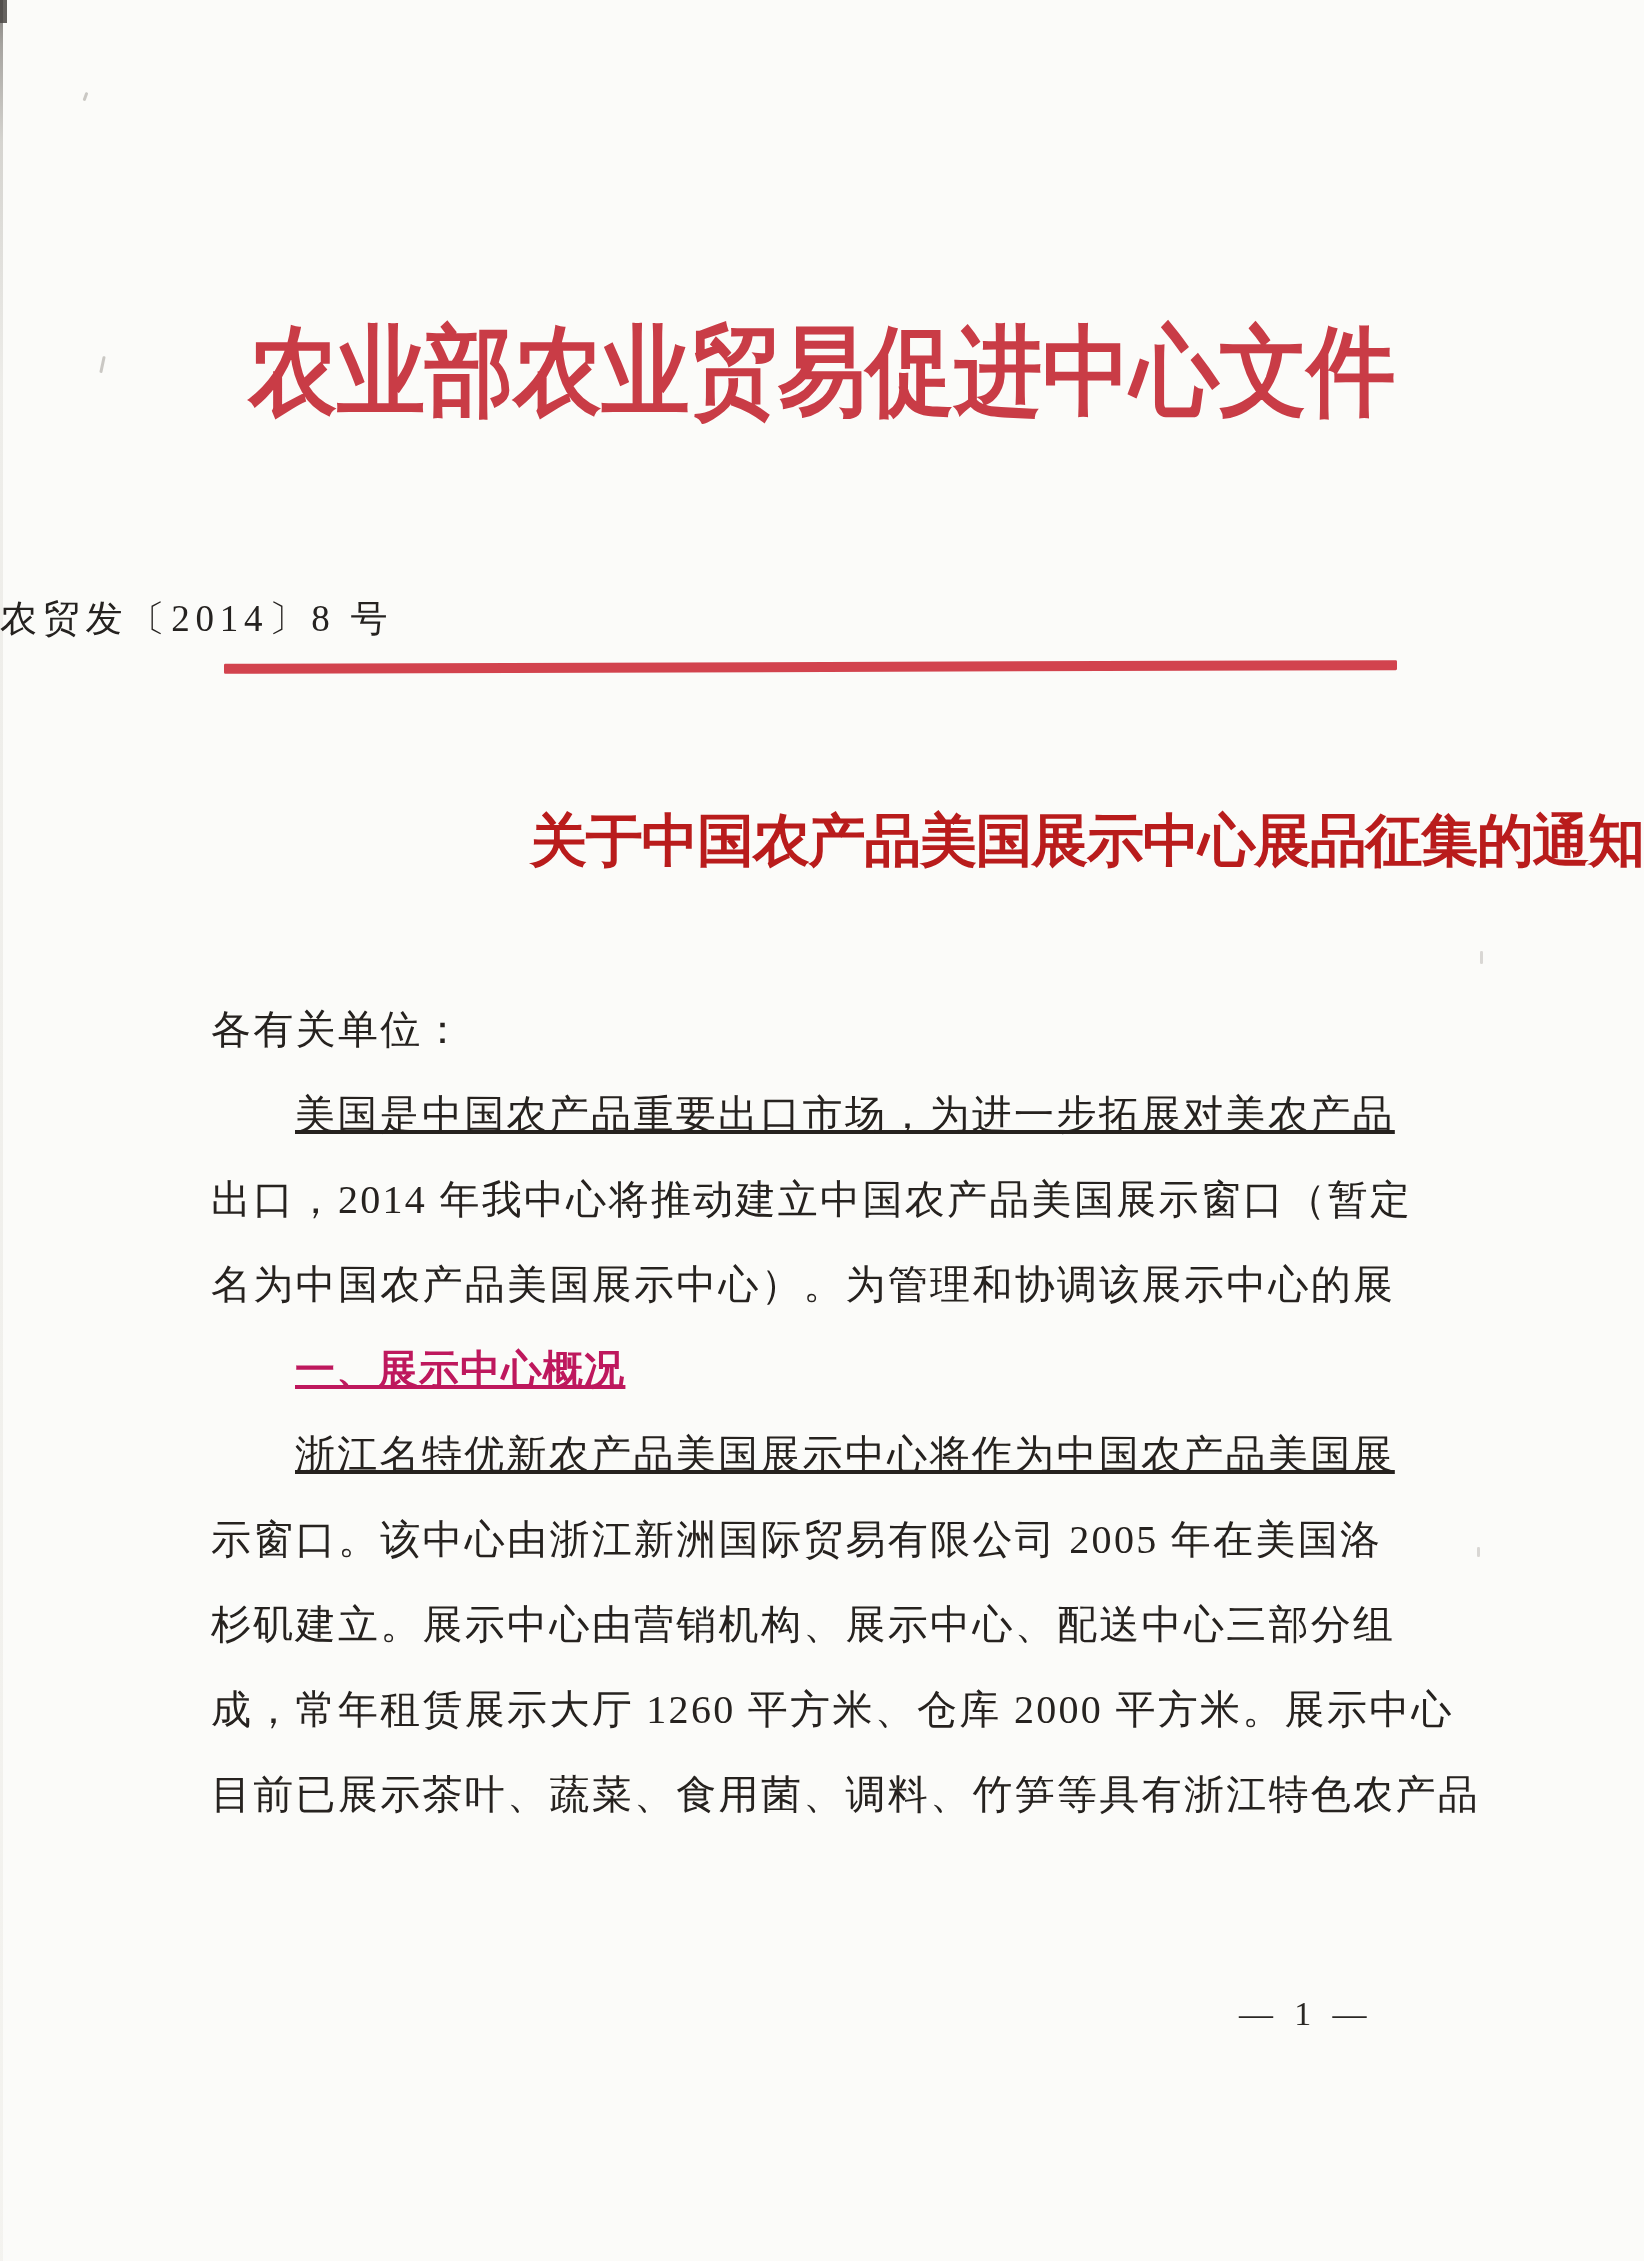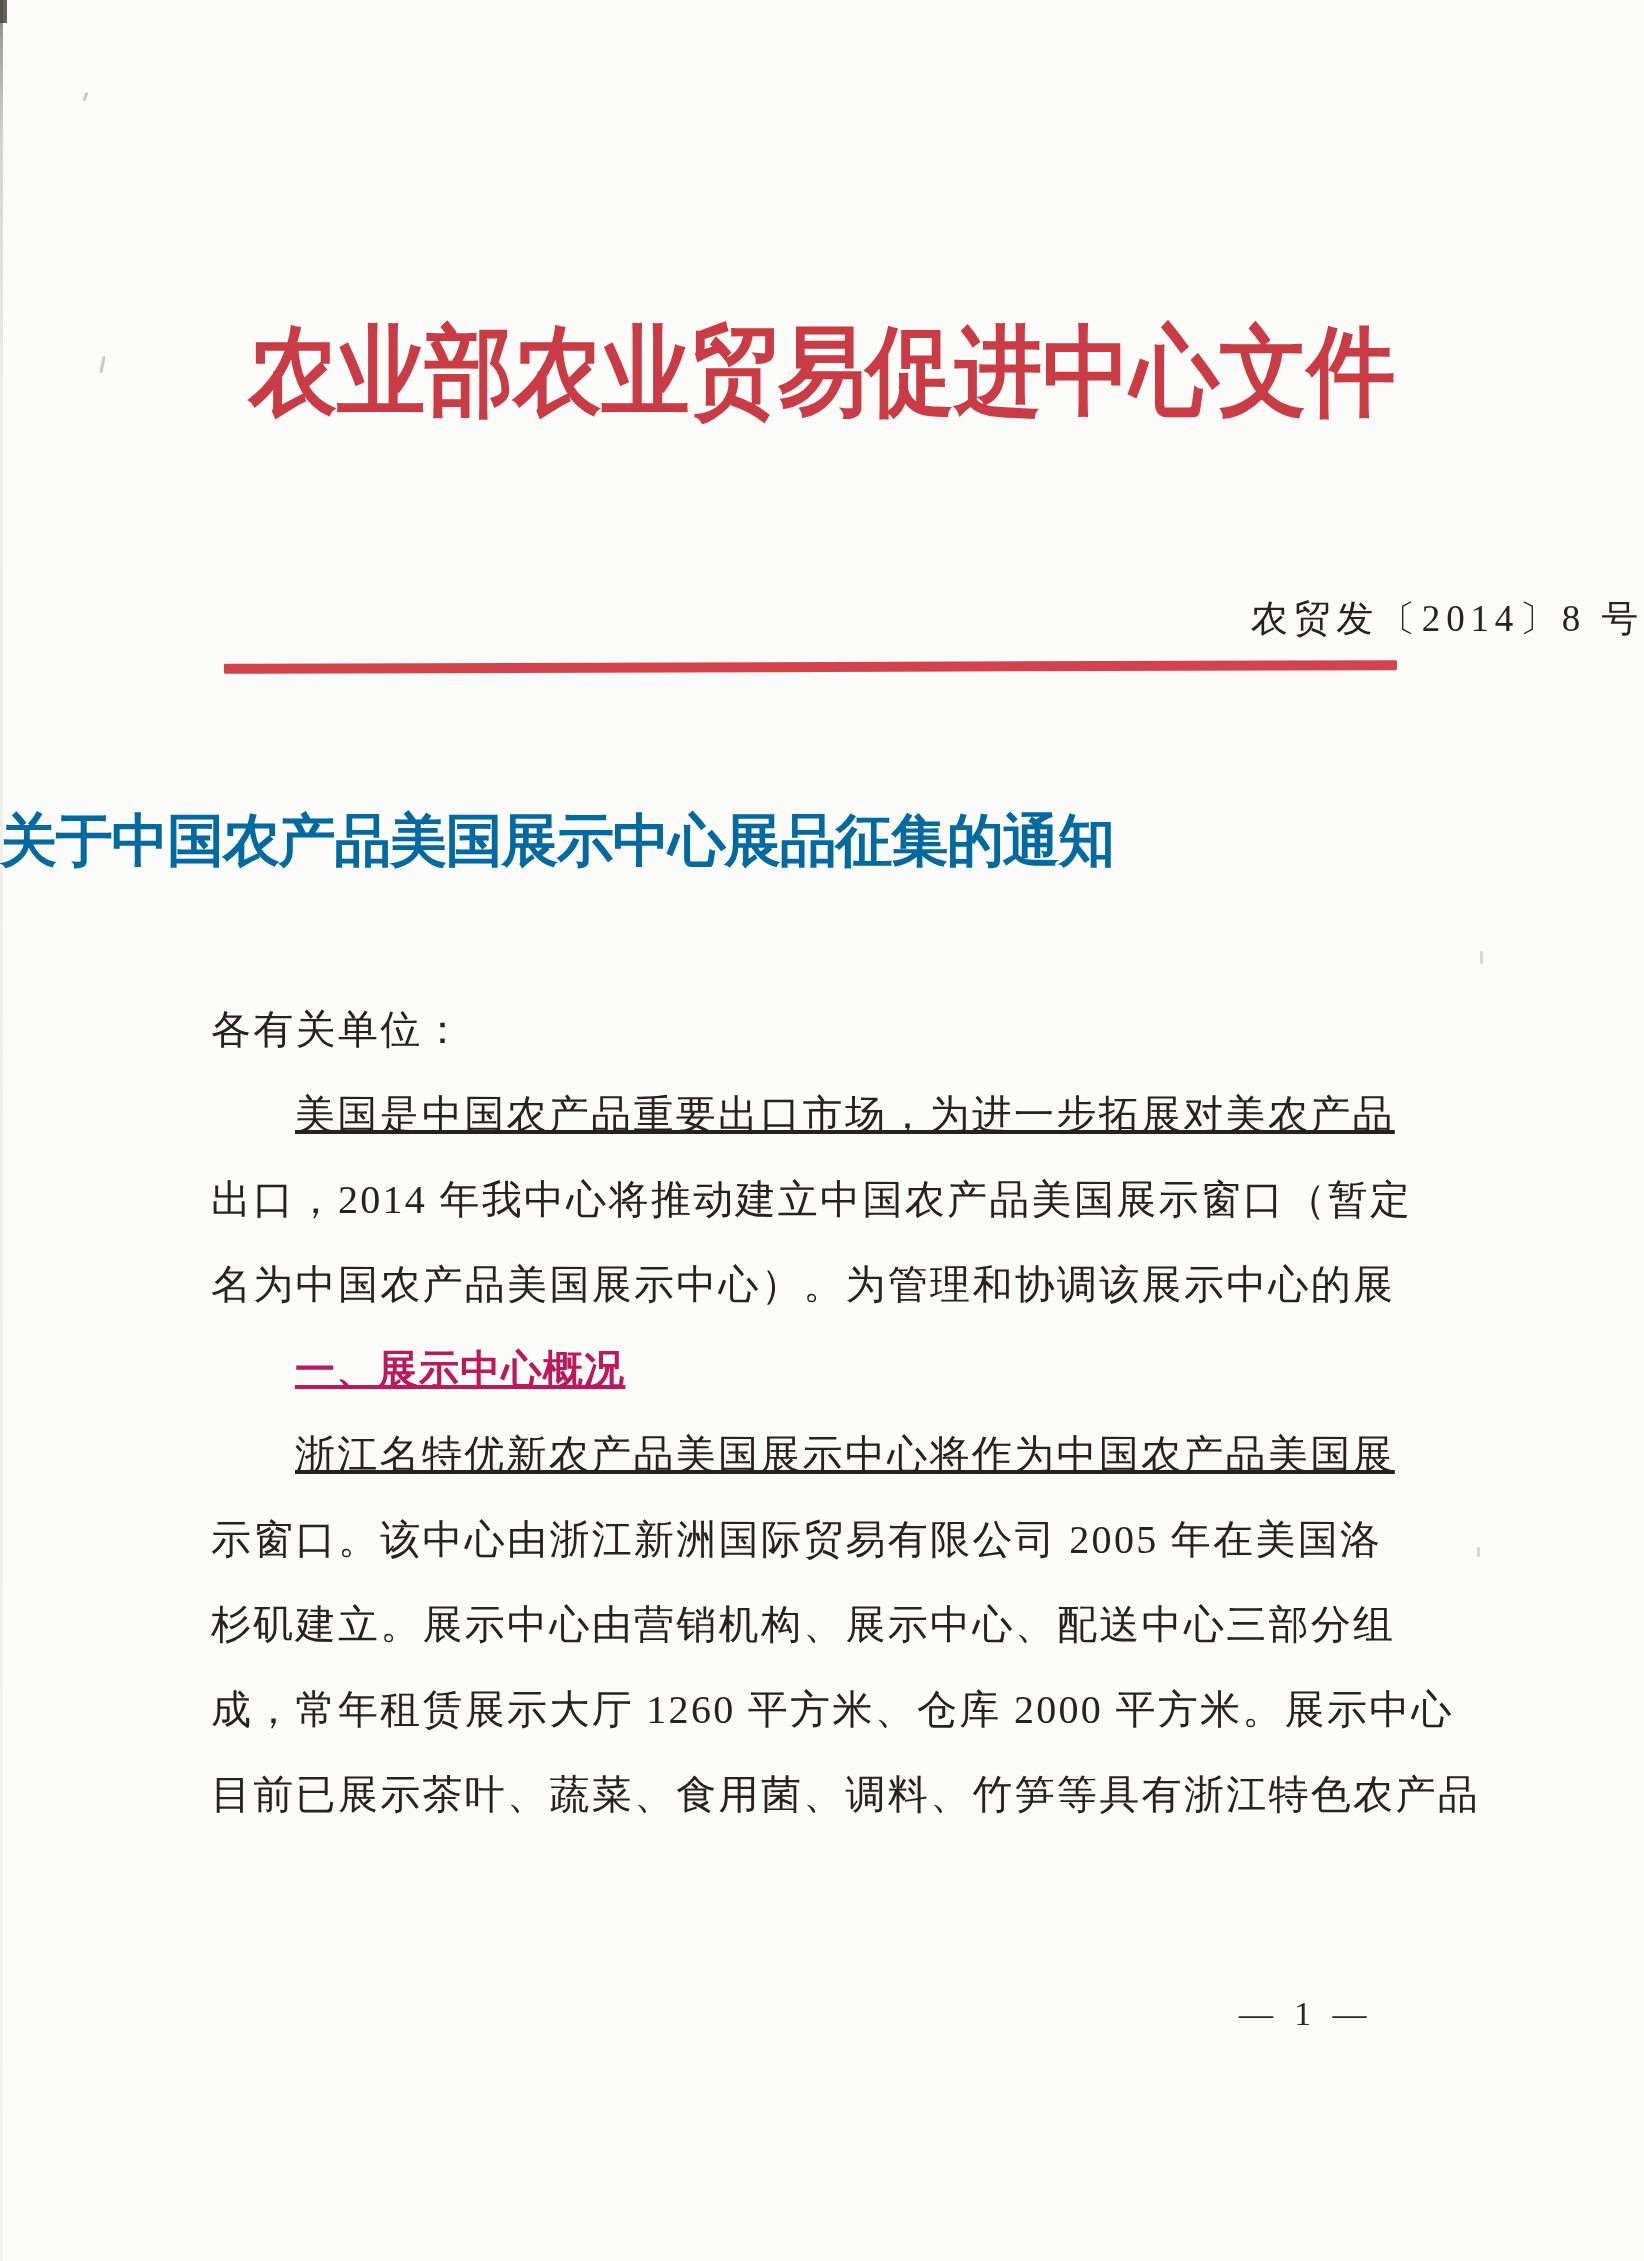--- a/index.html
+++ b/index.html
@@ -49,45 +49,45 @@
     letter-spacing: 0px;
     transform: scaleX(0.9);
     transform-origin: center;
     white-space: nowrap;
     font-family: "Liberation Serif", serif;
   }
   .doc-number {
     position: absolute;
     left: 0; top: 596px;
     width: 1644px;
-    text-align: right;
+    text-align: left;
     font-size: 37px;
     line-height: 45px;
     color: #252220;
     letter-spacing: 5.8px;
     white-space: nowrap;
   }
   .red-rule {
     position: absolute;
     left: 224px; top: 662px;
     width: 1173px; height: 9.7px;
     background: #d2434e;
     transform: rotate(-0.18deg);
     border-radius: 1.3px;
   }
   
   .doc-title {
     position: absolute;
     left: 0; top: 805px;
     width: 1644px;
-    text-align: left;
+    text-align: right;
     font-size: 57px;
     line-height: 71px;
     font-weight: bold;
-    color: #0369a1;
+    color: #b91c1c;
     letter-spacing: -1.3px;
     white-space: nowrap;
     font-family: "Liberation Sans", sans-serif;
   }
   
   .body-block {
     position: absolute;
     left: 211px; top: 987px;
     width: 1225px;
     color: #26221f;

